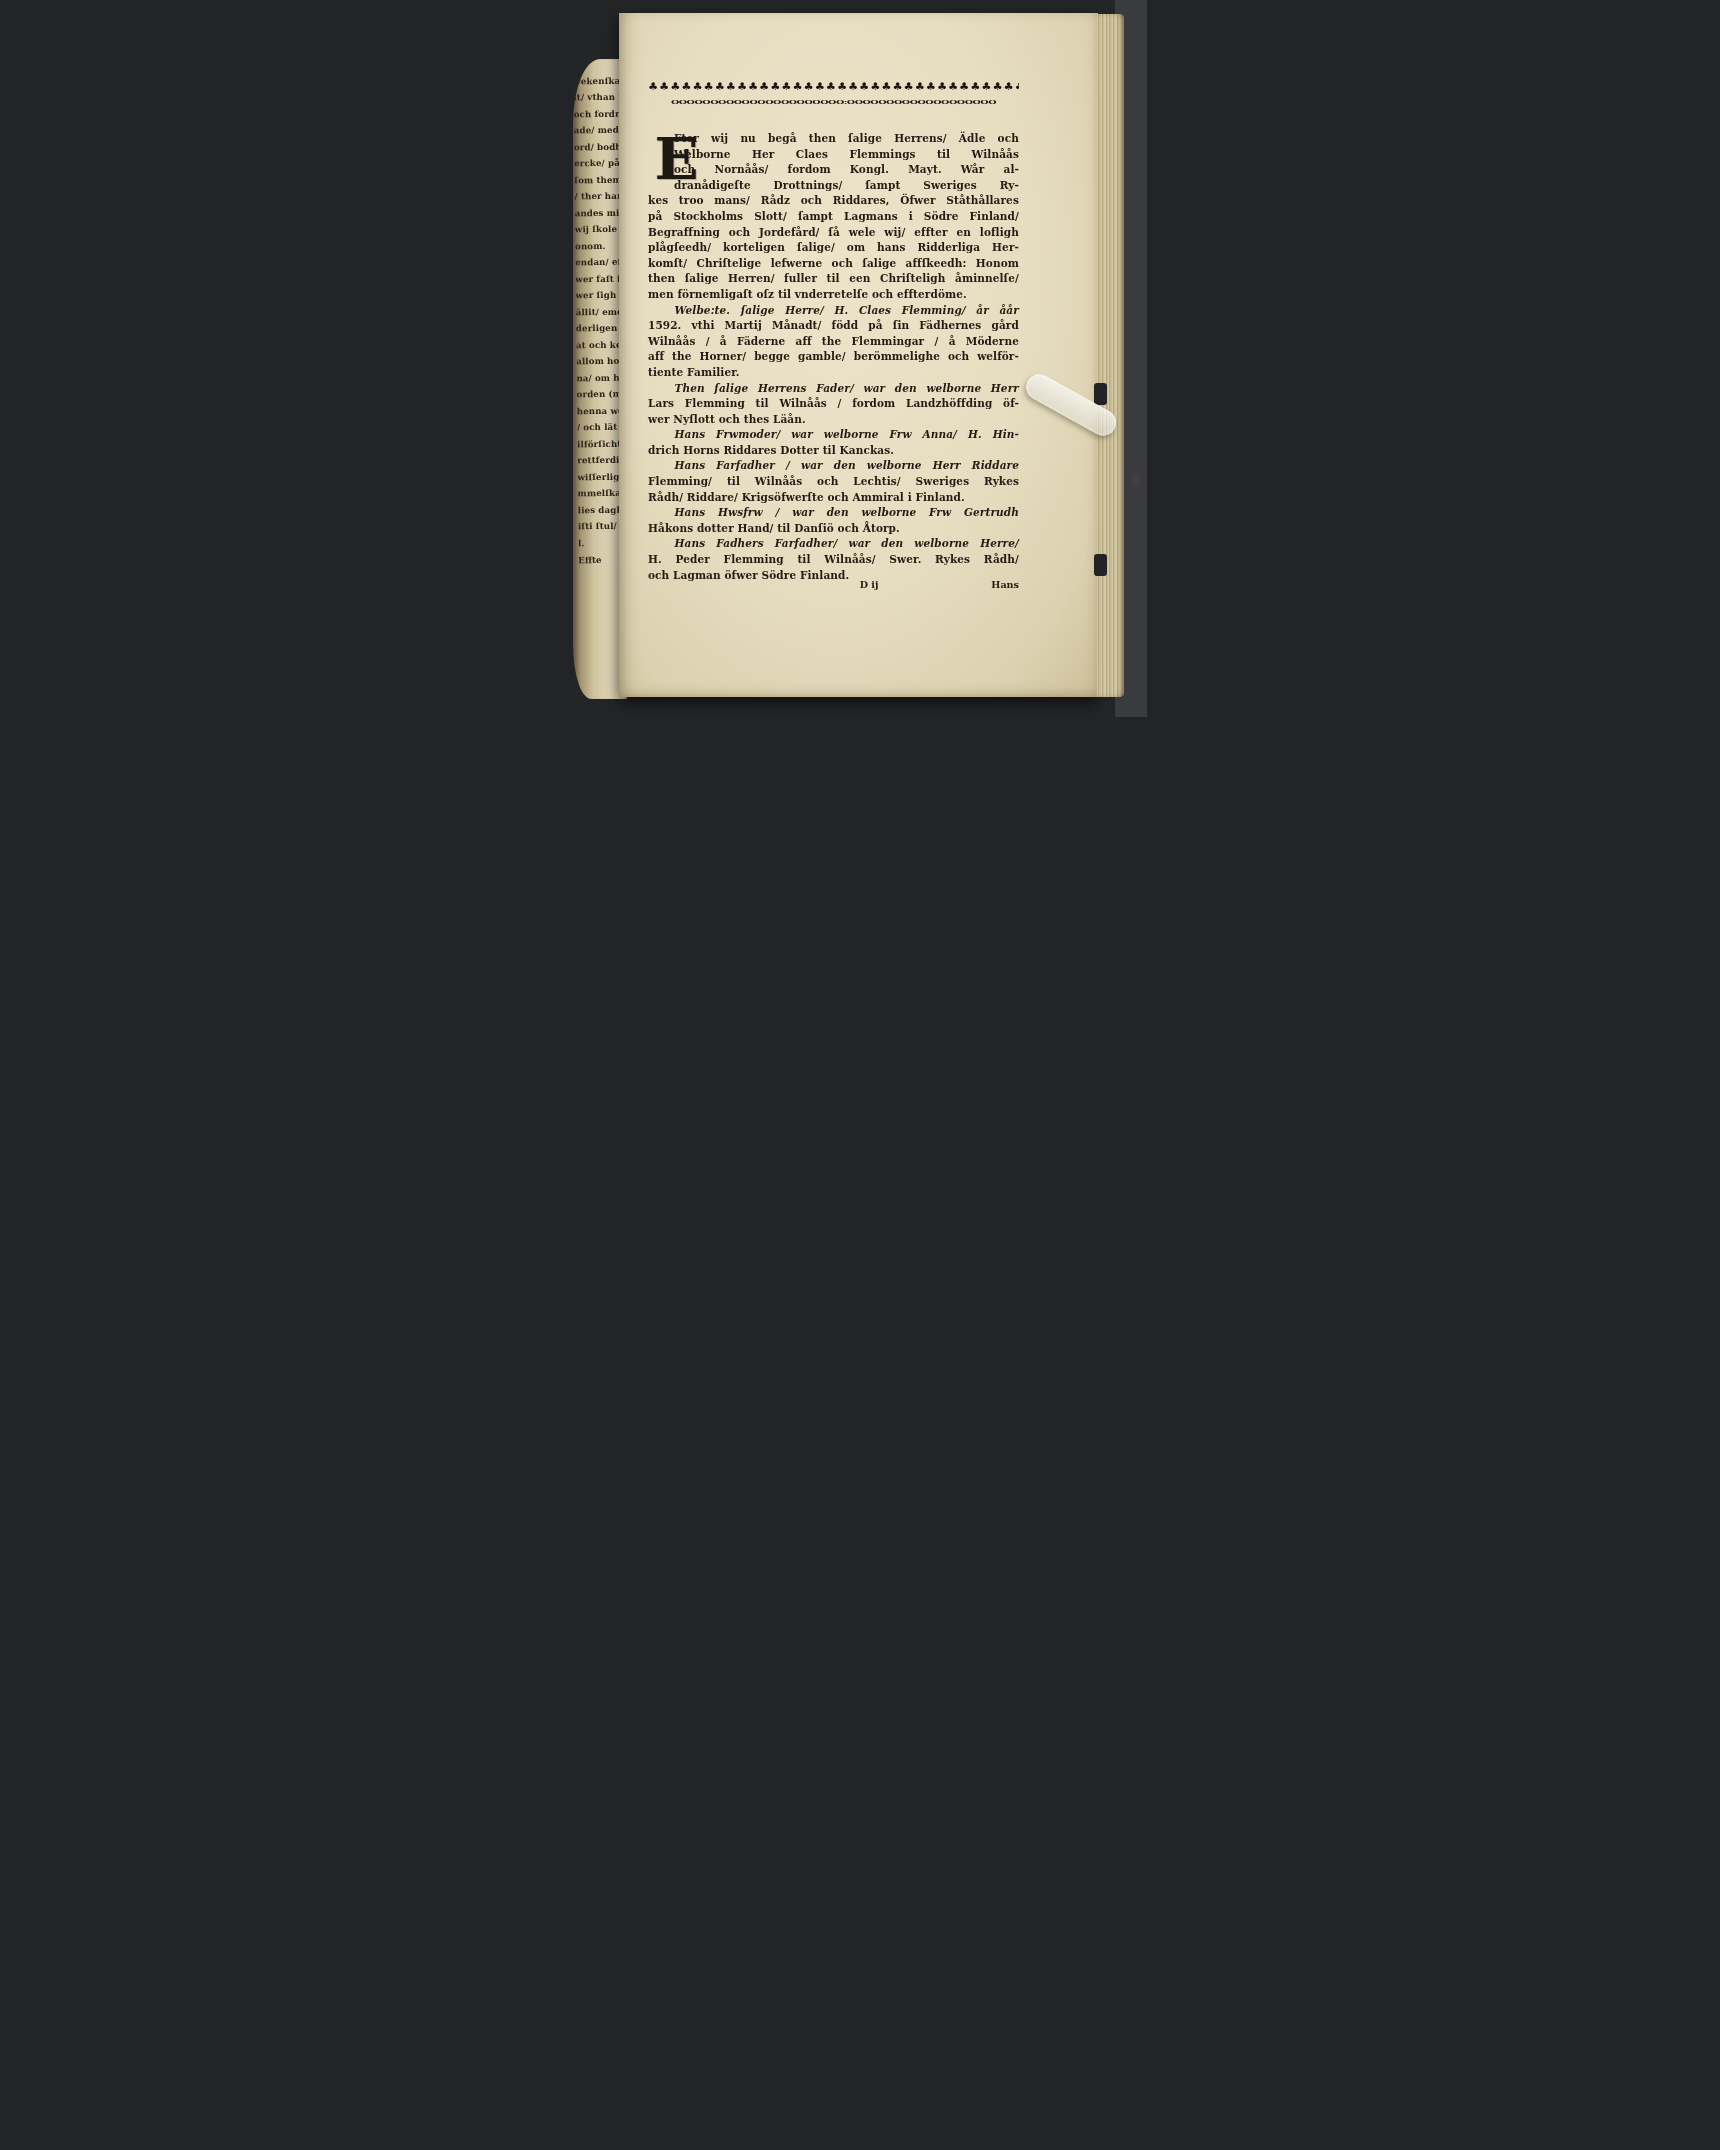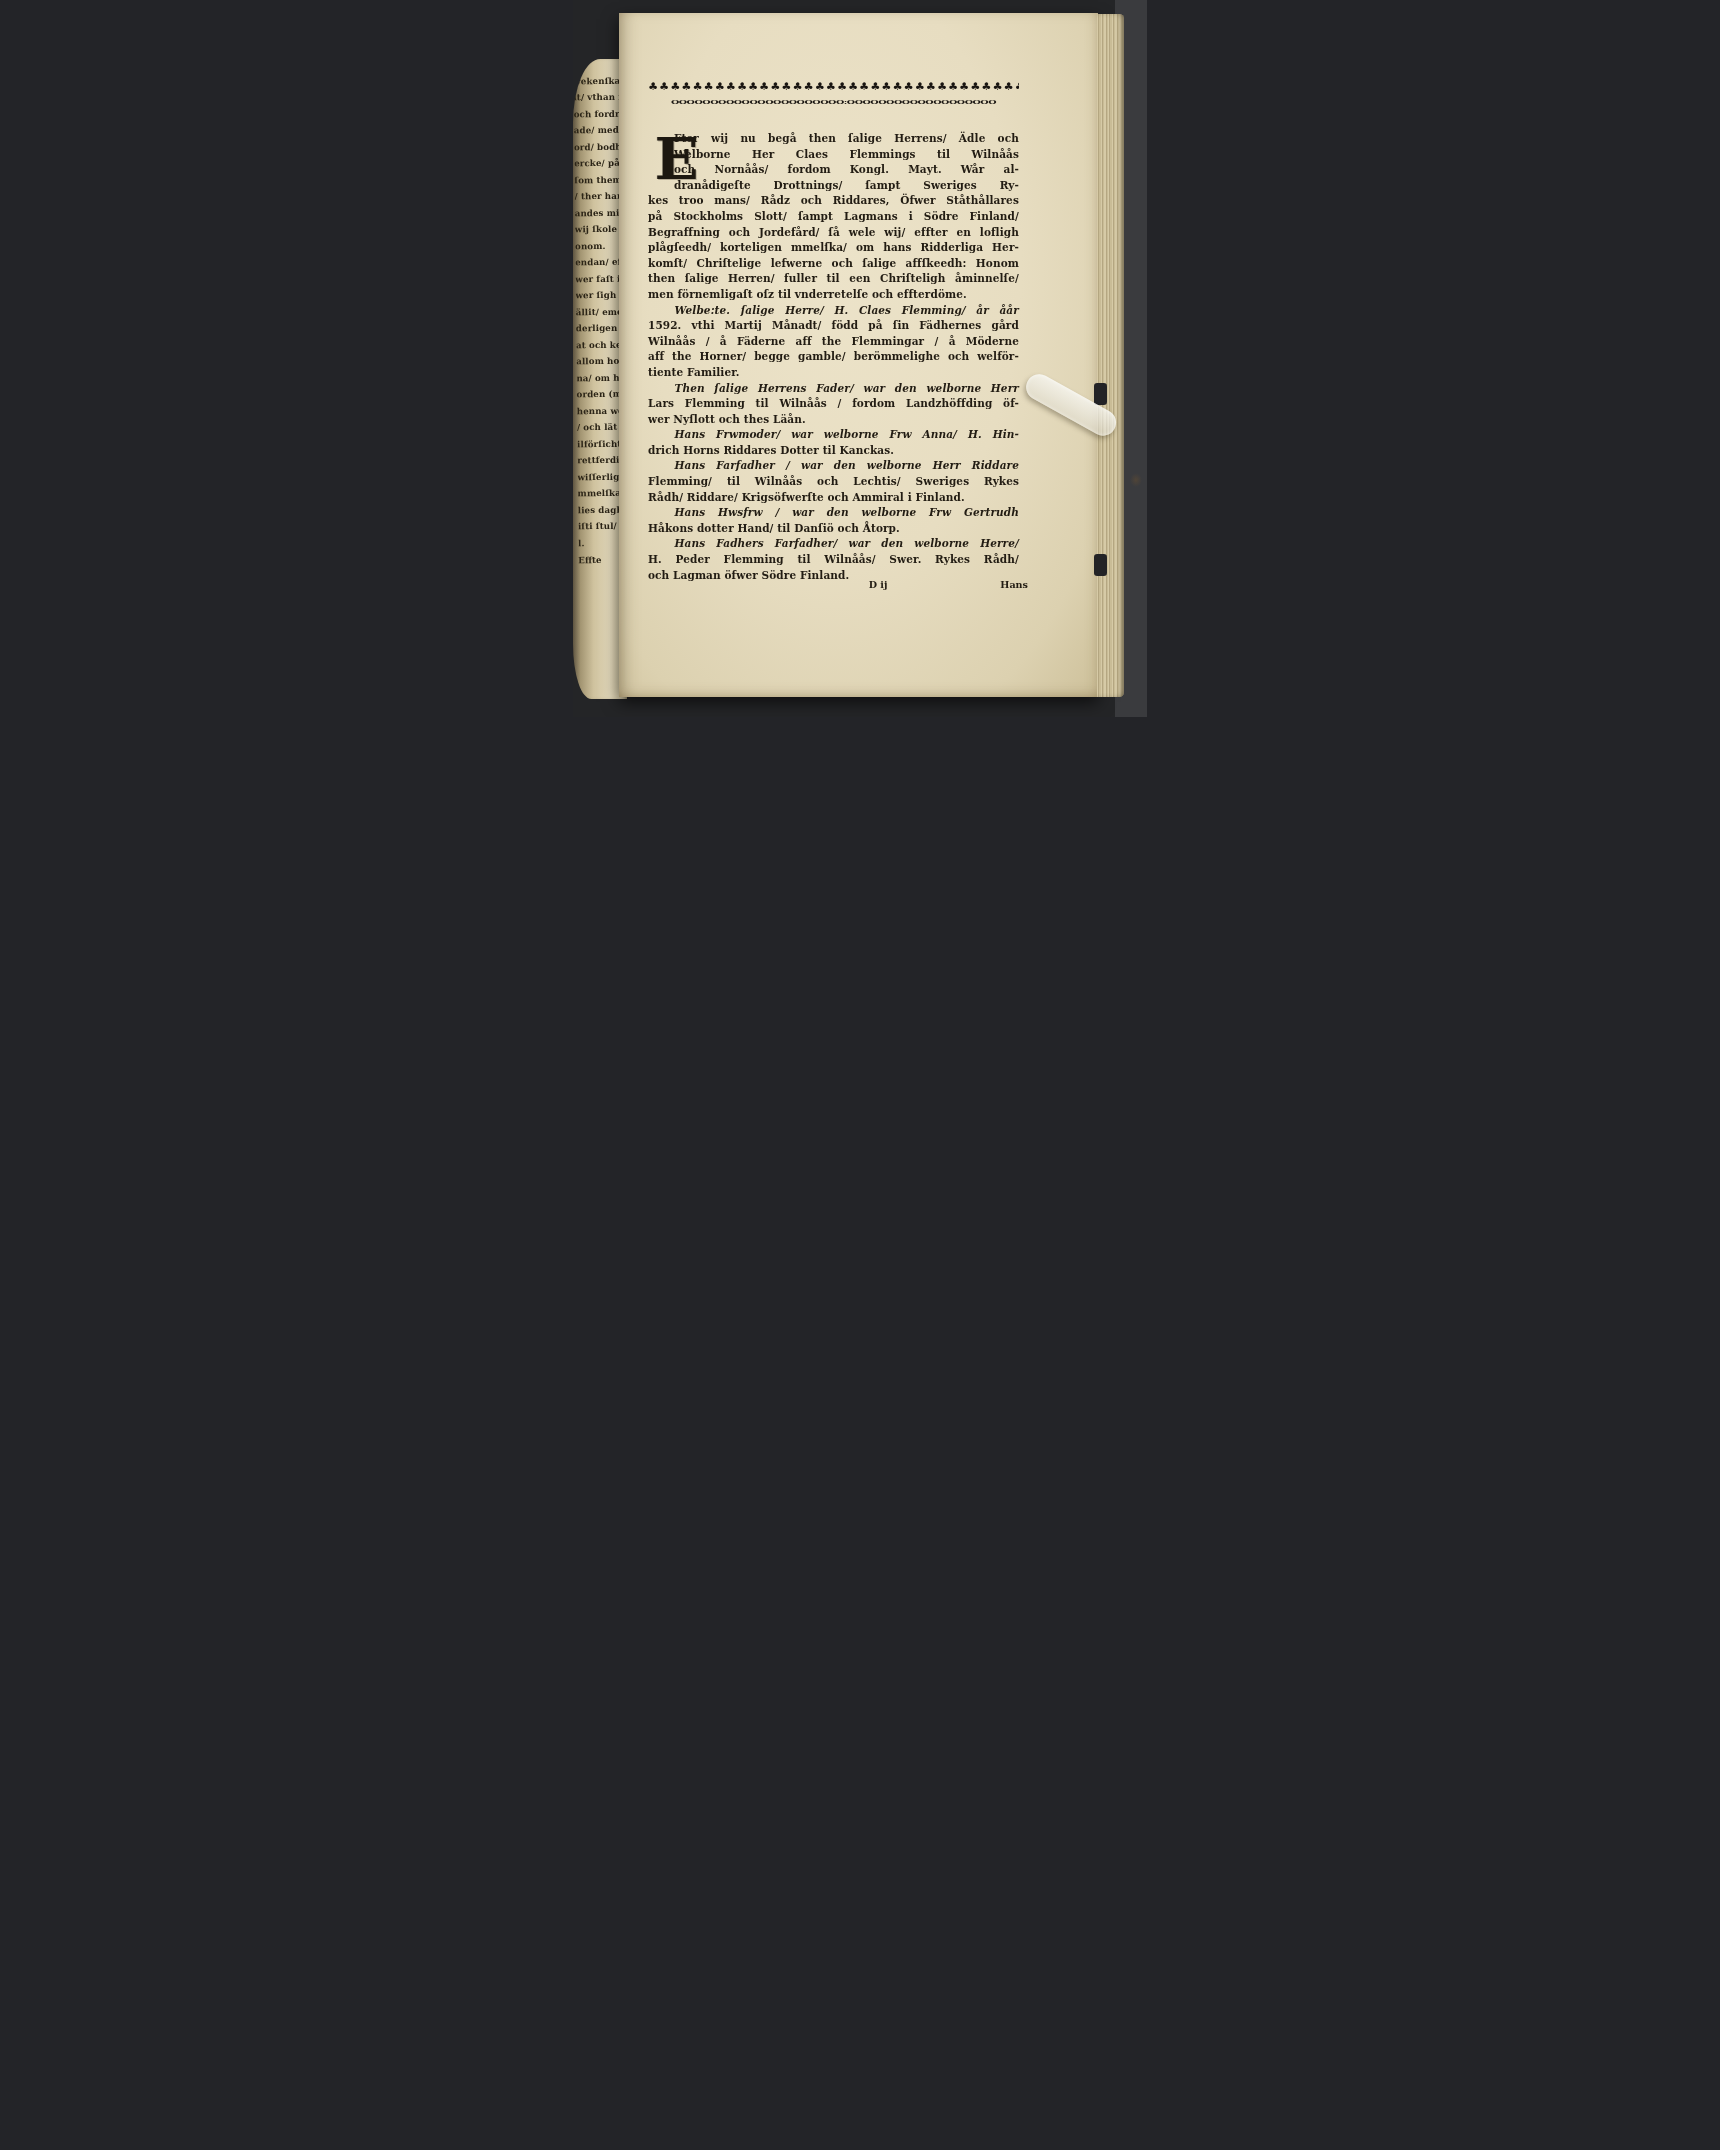--- a/index.html
+++ b/index.html
@@ -42,21 +42,21 @@
   .para{margin:0;}
   .line{height:15.6px;line-height:15.6px;font-size:10.5px;font-weight:700;letter-spacing:0.1px;
         white-space:nowrap;overflow:visible;}
   .line.just{display:flex;justify-content:space-between;white-space:normal;}
   .line.just span{white-space:pre;}
   .line.ind{padding-left:26.5px;font-style:italic;}
   .line.dc{margin-left:26px;}
   .dropcap{position:absolute;left:-1.8px;top:0;width:61px;height:61px;
       font-size:58px;line-height:56px;font-weight:700;text-align:center;color:#1d1810;
       text-shadow:0.9px 0.9px 0 rgba(30,24,14,.25), -0.5px -0.5px 0 rgba(30,24,14,.2);}
-  .footer-line{position:absolute;left:38px;top:566px;width:371px;display:flex;align-items:baseline;
+  .footer-line{position:absolute;left:29px;top:566px;width:371px;display:flex;align-items:baseline;
       color:#221c13;font-weight:700;}
   .footer-line .sp1{flex:1.5;}
   .footer-line .sp2{flex:0.8;}
   .sig{font-size:9.6px;}
   .catchword{font-size:9.6px;}
   
   .bookmark{position:absolute;left:454px;top:371px;width:99px;height:26px;border-radius:13px;
       transform:rotate(29deg);transform-origin:6.4px 13px;
       background:linear-gradient(180deg,rgba(248,248,244,.78),rgba(222,221,212,.50));
       box-shadow:0 3.2px 5.5px rgba(55,45,25,.35), inset 0 0 4.6px rgba(255,255,255,.65);}
@@ -182,21 +182,21 @@
             <span>ſå</span>
             <span>wele</span>
             <span>wij/</span>
             <span>effter</span>
             <span>en</span>
             <span>lofligh</span>
           </div>
           <div class="line just">
             <span>plågſeedh/</span>
             <span>korteligen</span>
-            <span>mmelſka/</span>
+            <span>ſalige/</span>
             <span>om</span>
             <span>hans</span>
             <span>Ridderliga</span>
             <span>Her-</span>
           </div>
           <div class="line just">
             <span>komſt/</span>
             <span>Chriſtelige</span>
             <span>lefwerne</span>
             <span>och</span>

